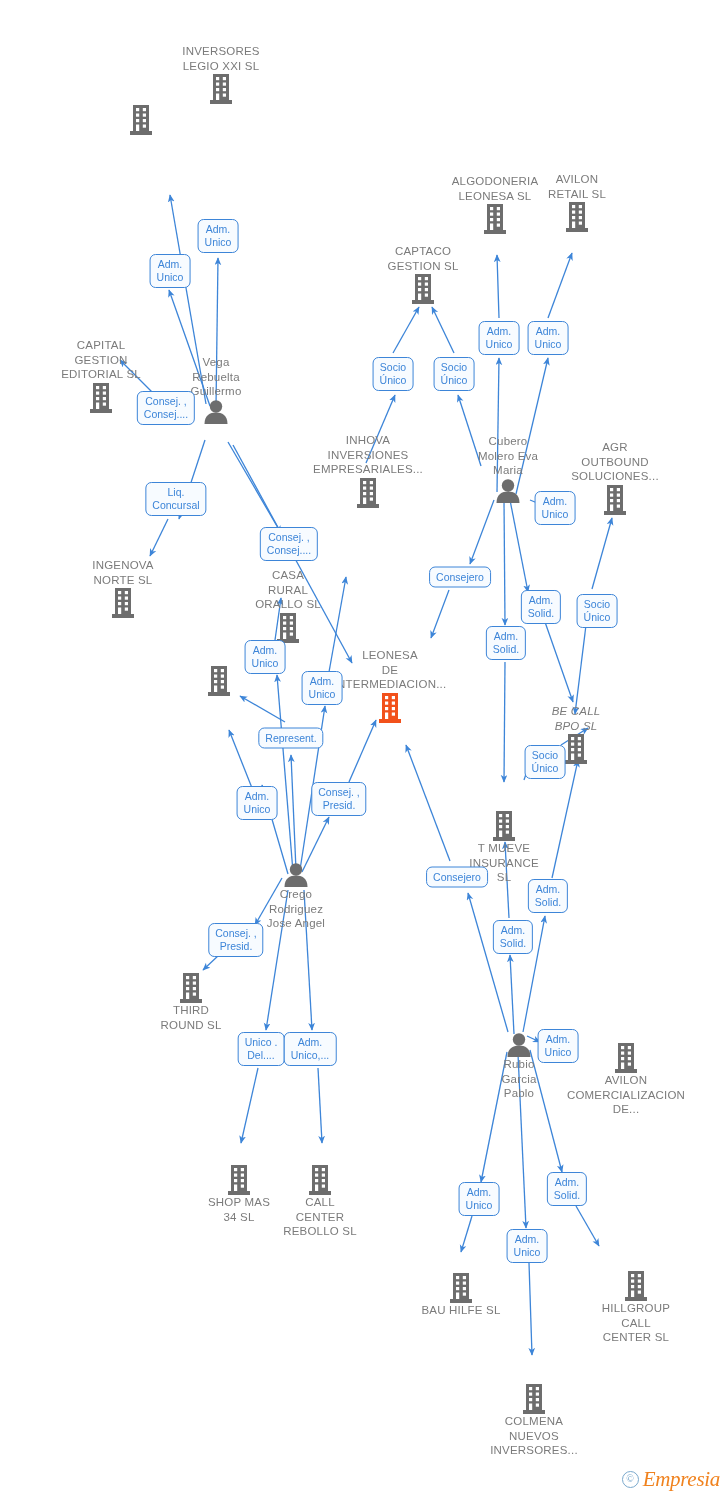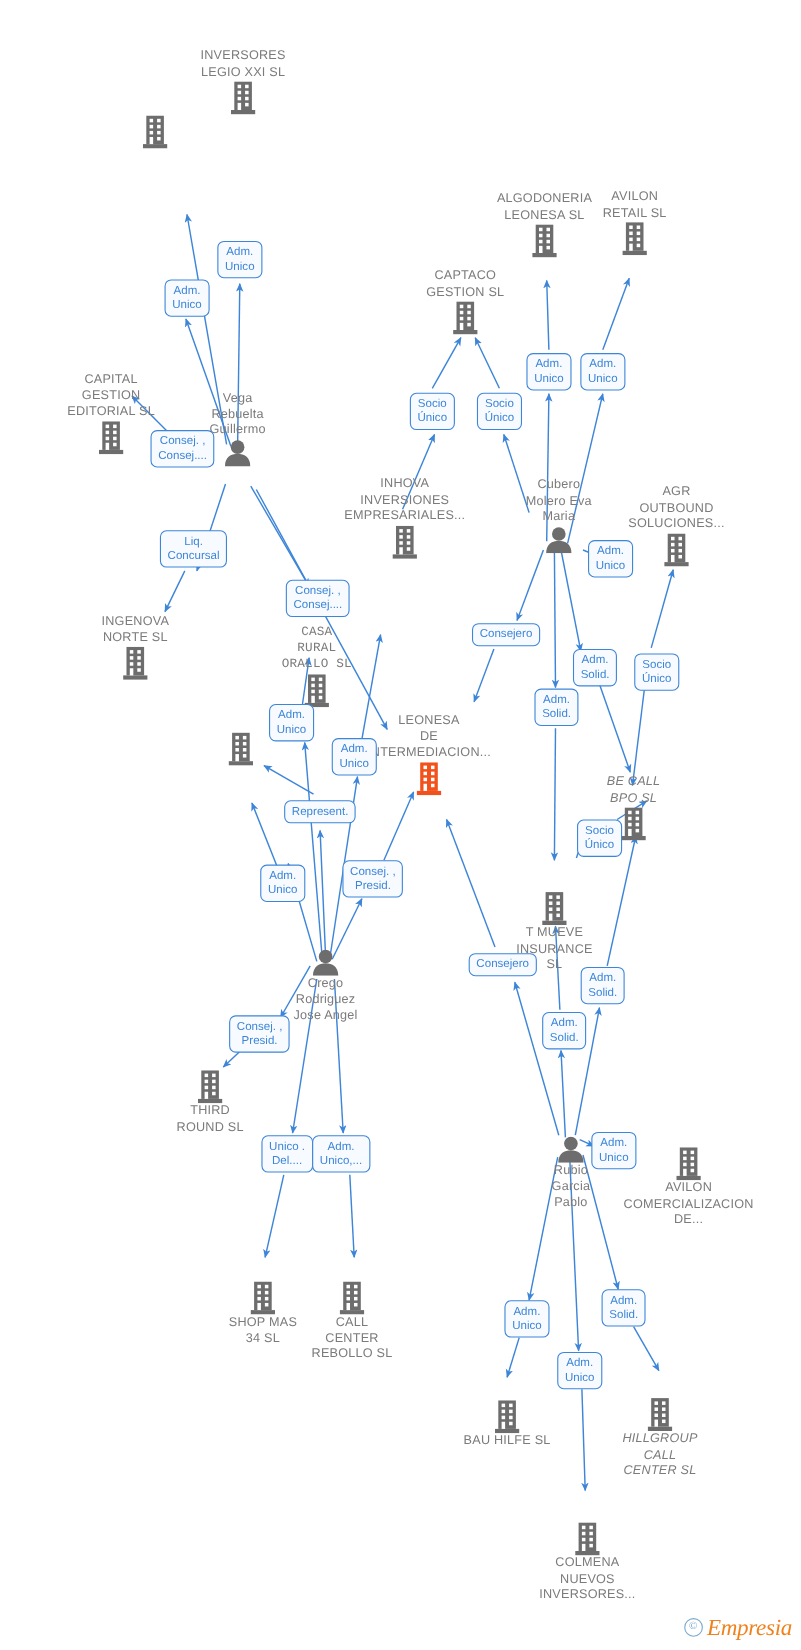--- a/index.html
+++ b/index.html
@@ -314,21 +314,21 @@
             <rect x="7" y="3" width="3.2" height="3.2" fill="#fff"></rect>
             <rect x="13.8" y="3" width="3.2" height="3.2" fill="#fff"></rect>
             <rect x="7" y="8.5" width="3.2" height="3.2" fill="#fff"></rect>
             <rect x="13.8" y="8.5" width="3.2" height="3.2" fill="#fff"></rect>
             <rect x="7" y="14" width="3.2" height="3.2" fill="#fff"></rect>
             <rect x="13.8" y="14" width="3.2" height="3.2" fill="#fff"></rect>
             <rect x="7" y="19.5" width="3.2" height="6.5" fill="#fff"></rect>
             <rect x="13.8" y="19.5" width="3.2" height="3.2" fill="#fff"></rect>
           </svg></span>
       </div>
-      <div class="node company" style="left: 288px; top: 568px; font-family: Liberation Mono, monospace;">
+      <div class="node company" style="left: 288px; top: 568px;">
         <div class="nlabel">CASA
 RURAL
 ORALLO SL</div>
         <span class="glyph"><svg width="24" height="30" viewBox="0 0 24 30" xmlns="http://www.w3.org/2000/svg">
             <rect x="4" y="0" width="16" height="26" fill="#6d6d6d"></rect>
             <rect x="1" y="26" width="22" height="4" fill="#6d6d6d"></rect>
             <rect x="7" y="3" width="3.2" height="3.2" fill="#fff"></rect>
             <rect x="13.8" y="3" width="3.2" height="3.2" fill="#fff"></rect>
             <rect x="7" y="8.5" width="3.2" height="3.2" fill="#fff"></rect>
             <rect x="13.8" y="8.5" width="3.2" height="3.2" fill="#fff"></rect>
@@ -494,21 +494,21 @@
             <rect x="13.8" y="3" width="3.2" height="3.2" fill="#fff"></rect>
             <rect x="7" y="8.5" width="3.2" height="3.2" fill="#fff"></rect>
             <rect x="13.8" y="8.5" width="3.2" height="3.2" fill="#fff"></rect>
             <rect x="7" y="14" width="3.2" height="3.2" fill="#fff"></rect>
             <rect x="13.8" y="14" width="3.2" height="3.2" fill="#fff"></rect>
             <rect x="7" y="19.5" width="3.2" height="6.5" fill="#fff"></rect>
             <rect x="13.8" y="19.5" width="3.2" height="3.2" fill="#fff"></rect>
           </svg></span>
         <div class="nlabel">BAU HILFE  SL</div>
       </div>
-      <div class="node company" style="left: 600px; top: 1270px; font-style: italic;">
+      <div class="node company" style="left: 636px; top: 1270px;">
         <span class="glyph"><svg width="24" height="30" viewBox="0 0 24 30" xmlns="http://www.w3.org/2000/svg">
             <rect x="4" y="0" width="16" height="26" fill="#6d6d6d"></rect>
             <rect x="1" y="26" width="22" height="4" fill="#6d6d6d"></rect>
             <rect x="7" y="3" width="3.2" height="3.2" fill="#fff"></rect>
             <rect x="13.8" y="3" width="3.2" height="3.2" fill="#fff"></rect>
             <rect x="7" y="8.5" width="3.2" height="3.2" fill="#fff"></rect>
             <rect x="13.8" y="8.5" width="3.2" height="3.2" fill="#fff"></rect>
             <rect x="7" y="14" width="3.2" height="3.2" fill="#fff"></rect>
             <rect x="13.8" y="14" width="3.2" height="3.2" fill="#fff"></rect>
             <rect x="7" y="19.5" width="3.2" height="6.5" fill="#fff"></rect>

